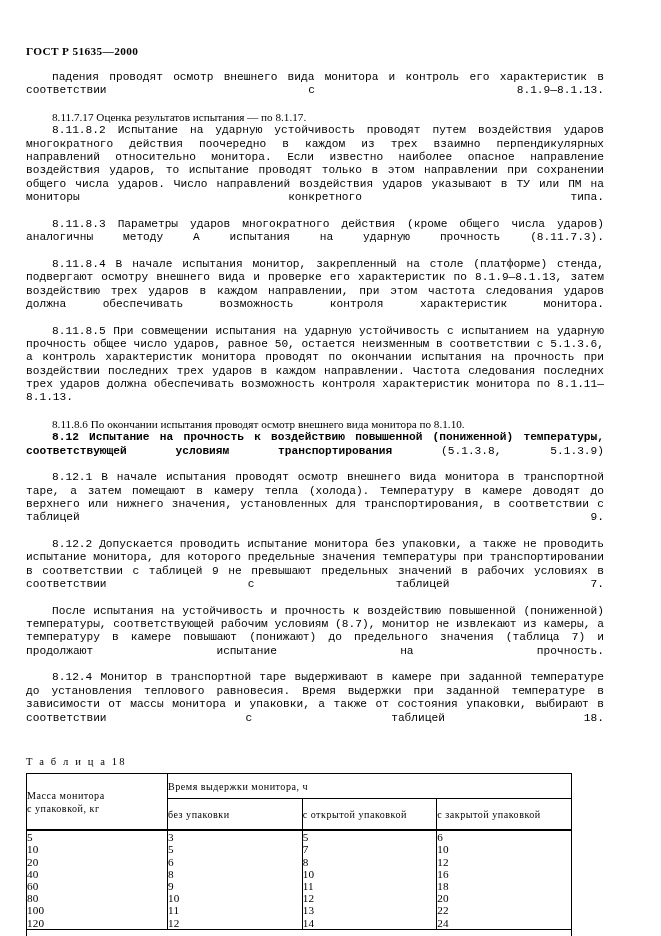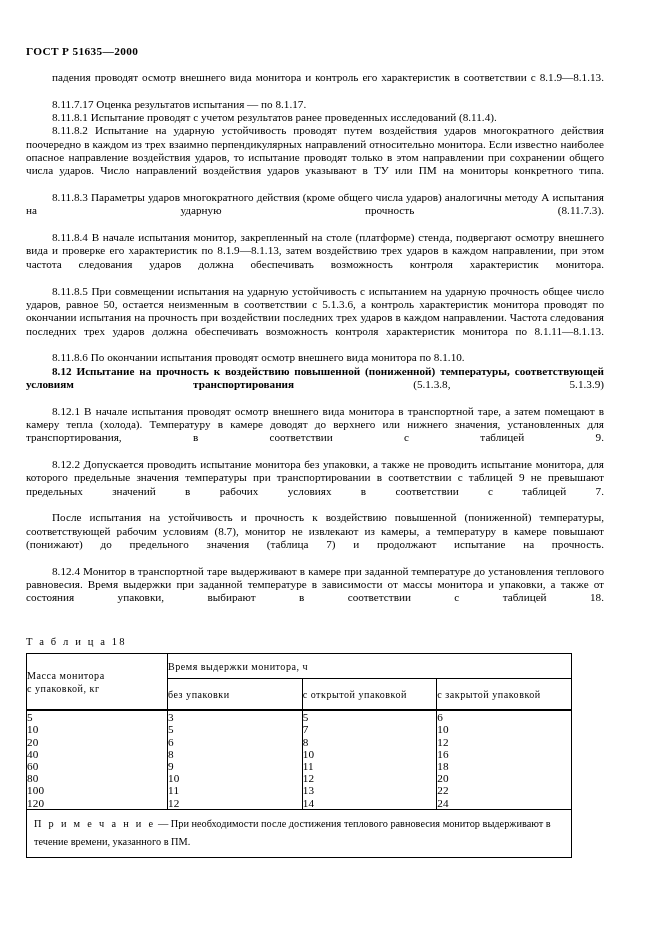--- a/index.html
+++ b/index.html
@@ -45,21 +45,21 @@
     margin: 0;
     font-size: 11.2px;
     line-height: 13.35px;
     text-align: justify;
     text-indent: 26px;
     hyphens: manual;
     -webkit-hyphens: manual;
   }
 
   
-  p.para.tight { text-align: justify; }
+  p.para.tight { text-align: justify; font-family: Liberation Mono, monospace; }
   p.para.tight::after {
     content: "";
     display: inline-block;
     width: 100%;
   }
   p.para.last-natural::after { content: none; }
 
   .sp {
     letter-spacing: 2.45px;
   }
@@ -127,21 +127,20 @@
 
   <div class="running-head">ГОСТ Р 51635—2000</div>
 
   <div class="body-col">
 
     <p class="para tight">падения проводят осмотр внешнего вида монитора и контроль его характеристик в соответствии с 8.1.9—8.1.13.</p>
 
     <p class="para last-natural">8.11.7.17  Оценка результатов испытания — по 8.1.17.</p>
 
 
-    <p class="para last-natural">8.11.8.1  Испытание проводят с учетом результатов ранее проведенных исследований (8.11.4).</p>
 
     <p class="para tight">8.11.8.2  Испытание на ударную устойчивость проводят путем воздействия ударов многократного действия поочередно в каждом из трех взаимно перпендикулярных направлений относительно монитора. Если известно наиболее опасное направление воздействия ударов, то испытание проводят только в этом направлении при сохранении общего числа ударов. Число направлений воздействия ударов указывают в ТУ или ПМ на мониторы конкретного типа.</p>
 
     <p class="para tight">8.11.8.3  Параметры ударов многократного действия (кроме общего числа ударов) аналогичны методу А испытания на ударную прочность (8.11.7.3).</p>
 
     <p class="para tight">8.11.8.4  В начале испытания монитор, закрепленный на столе (платформе) стенда, подвергают осмотру внешнего вида и проверке его характеристик по 8.1.9—8.1.13, затем воздействию трех ударов в каждом направлении, при этом частота следования ударов должна обеспечивать возможность контроля характеристик монитора.</p>
 
     <p class="para tight">8.11.8.5  При совмещении испытания на ударную устойчивость с испытанием на ударную прочность общее число ударов, равное 50, остается неизменным в соответствии с 5.1.3.6, а контроль характеристик монитора проводят по окончании испытания на прочность при воздействии последних трех ударов в каждом направлении. Частота следования последних трех ударов должна обеспечивать возможность контроля характеристик монитора по 8.1.11—8.1.13.</p>
 
     <p class="para last-natural">8.11.8.6  По окончании испытания проводят осмотр внешнего вида монитора по 8.1.10.</p>

